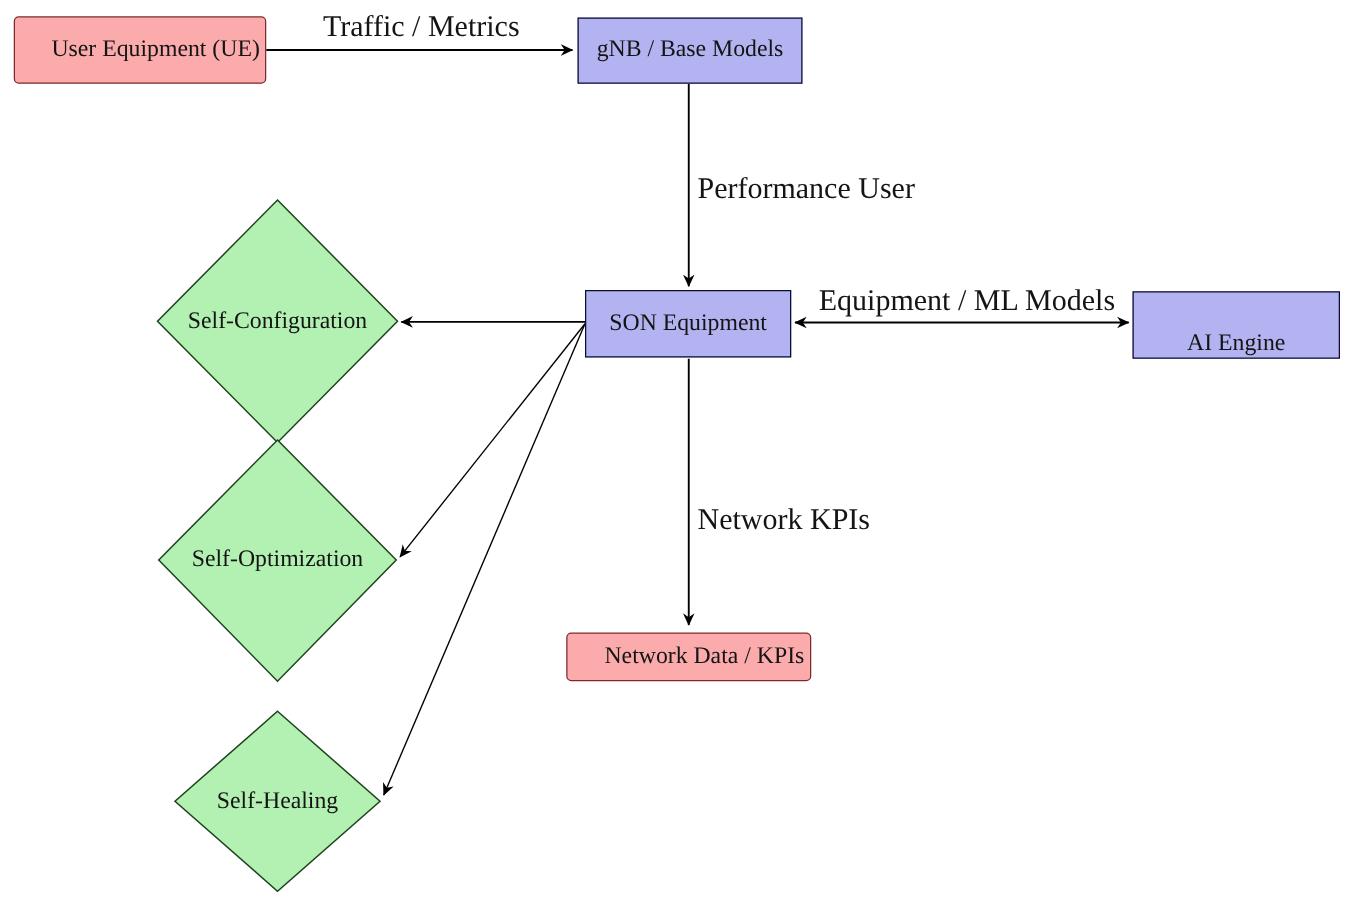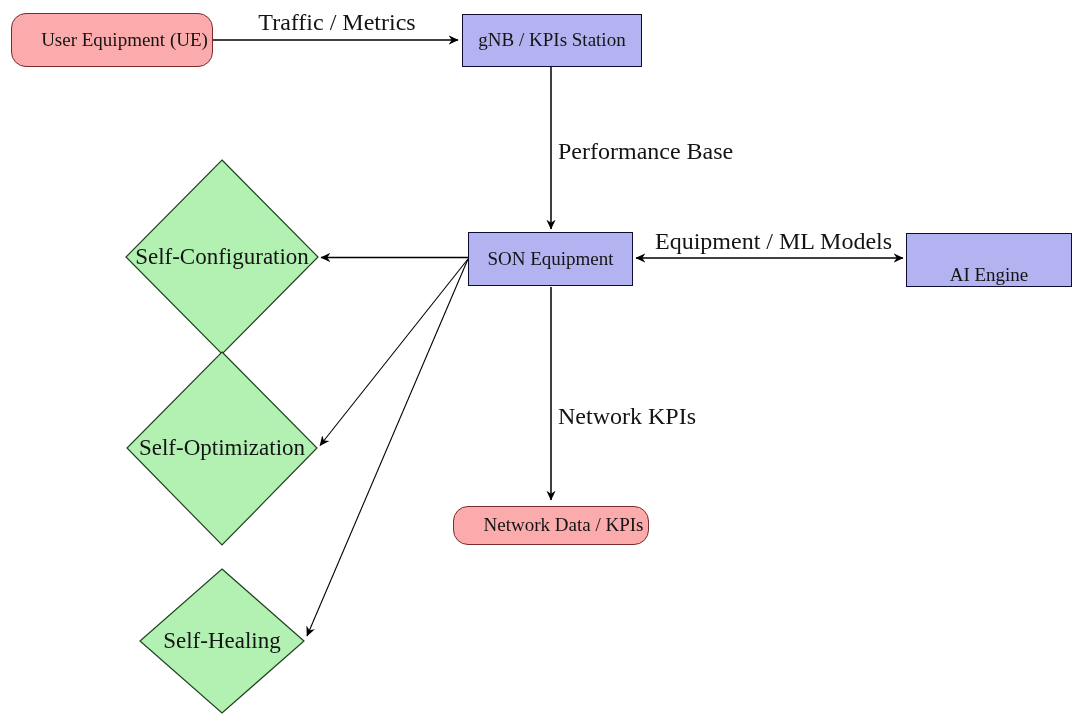--- a/index.html
+++ b/index.html
@@ -34,32 +34,32 @@
     box-sizing: border-box;
     white-space: nowrap;
   }
   .node.blue {
     background: #b3b3f1;
     border: 1.5px solid #0d0d33;
   }
   .node.pink {
     background: #fbabab;
     border: 1.6px solid #7a2b2b;
-    border-radius: 15px;
+    border-radius: 4px;
     padding-left: 25px;
   }
   .diamond-label {
     position: absolute;
     z-index: 2;
     width: 200px;
     height: 26px;
     display: flex;
     align-items: center;
     justify-content: center;
-    font-size: 23px;
+    font-size: 19px;
     white-space: nowrap;
   }
   .edge-label {
     position: absolute;
     z-index: 2;
     font-size: 24px;
     line-height: 1.15;
     white-space: nowrap;
   }
   .edge-label.centered {
@@ -90,21 +90,21 @@
     <line x1="468" y1="259" x2="320" y2="445.5" stroke="#000" stroke-width="1.1" marker-end="url(#ah)"></line>
     <line x1="468" y1="259" x2="307" y2="636" stroke="#000" stroke-width="1.1" marker-end="url(#ah)"></line>
     <line x1="551" y1="287" x2="551" y2="500" stroke="#000" stroke-width="1.5" marker-end="url(#ah)"></line>
   </svg>
 
   <div class="node pink" style="left:11px; top:13px; width:202px; height:54px;">
     <span>User Equipment (UE)</span>
   </div>
 
   <div class="node blue" style="left:462px; top:14px; width:180px; height:53px;">
-    <span>gNB / KPIs Station</span>
+    <span>gNB / Base Models</span>
   </div>
 
   <div class="node blue" style="left:468px; top:232px; width:165px; height:54px;">
     <span>SON Equipment</span>
   </div>
 
   <div class="node blue" style="left:906px; top:233px; width:166px; height:54px;align-items:flex-end;">
     <span>AI Engine</span>
   </div>
 
@@ -117,20 +117,20 @@
   </div>
   <div class="diamond-label" style="left:122px; top:435px;align-items:center;">
     <span>Self-Optimization</span>
   </div>
   <div class="diamond-label" style="left:122px; top:628px;">
     <span>Self-Healing</span>
   </div>
 
   <div class="edge-label centered" style="left:222px; top:9px;">Traffic / Metrics</div>
 
-  <div class="edge-label" style="left:558px; top:138px;">Performance Base</div>
+  <div class="edge-label" style="left:558px; top:138px;">Performance User</div>
 
   <div class="edge-label centered" style="left:655px; top:228px;">Equipment / ML Models</div>
 
 
   <div class="edge-label" style="left:558px; top:383px;margin-top:20px;">Network KPIs</div>
 
 </div>
 
 </body></html>

